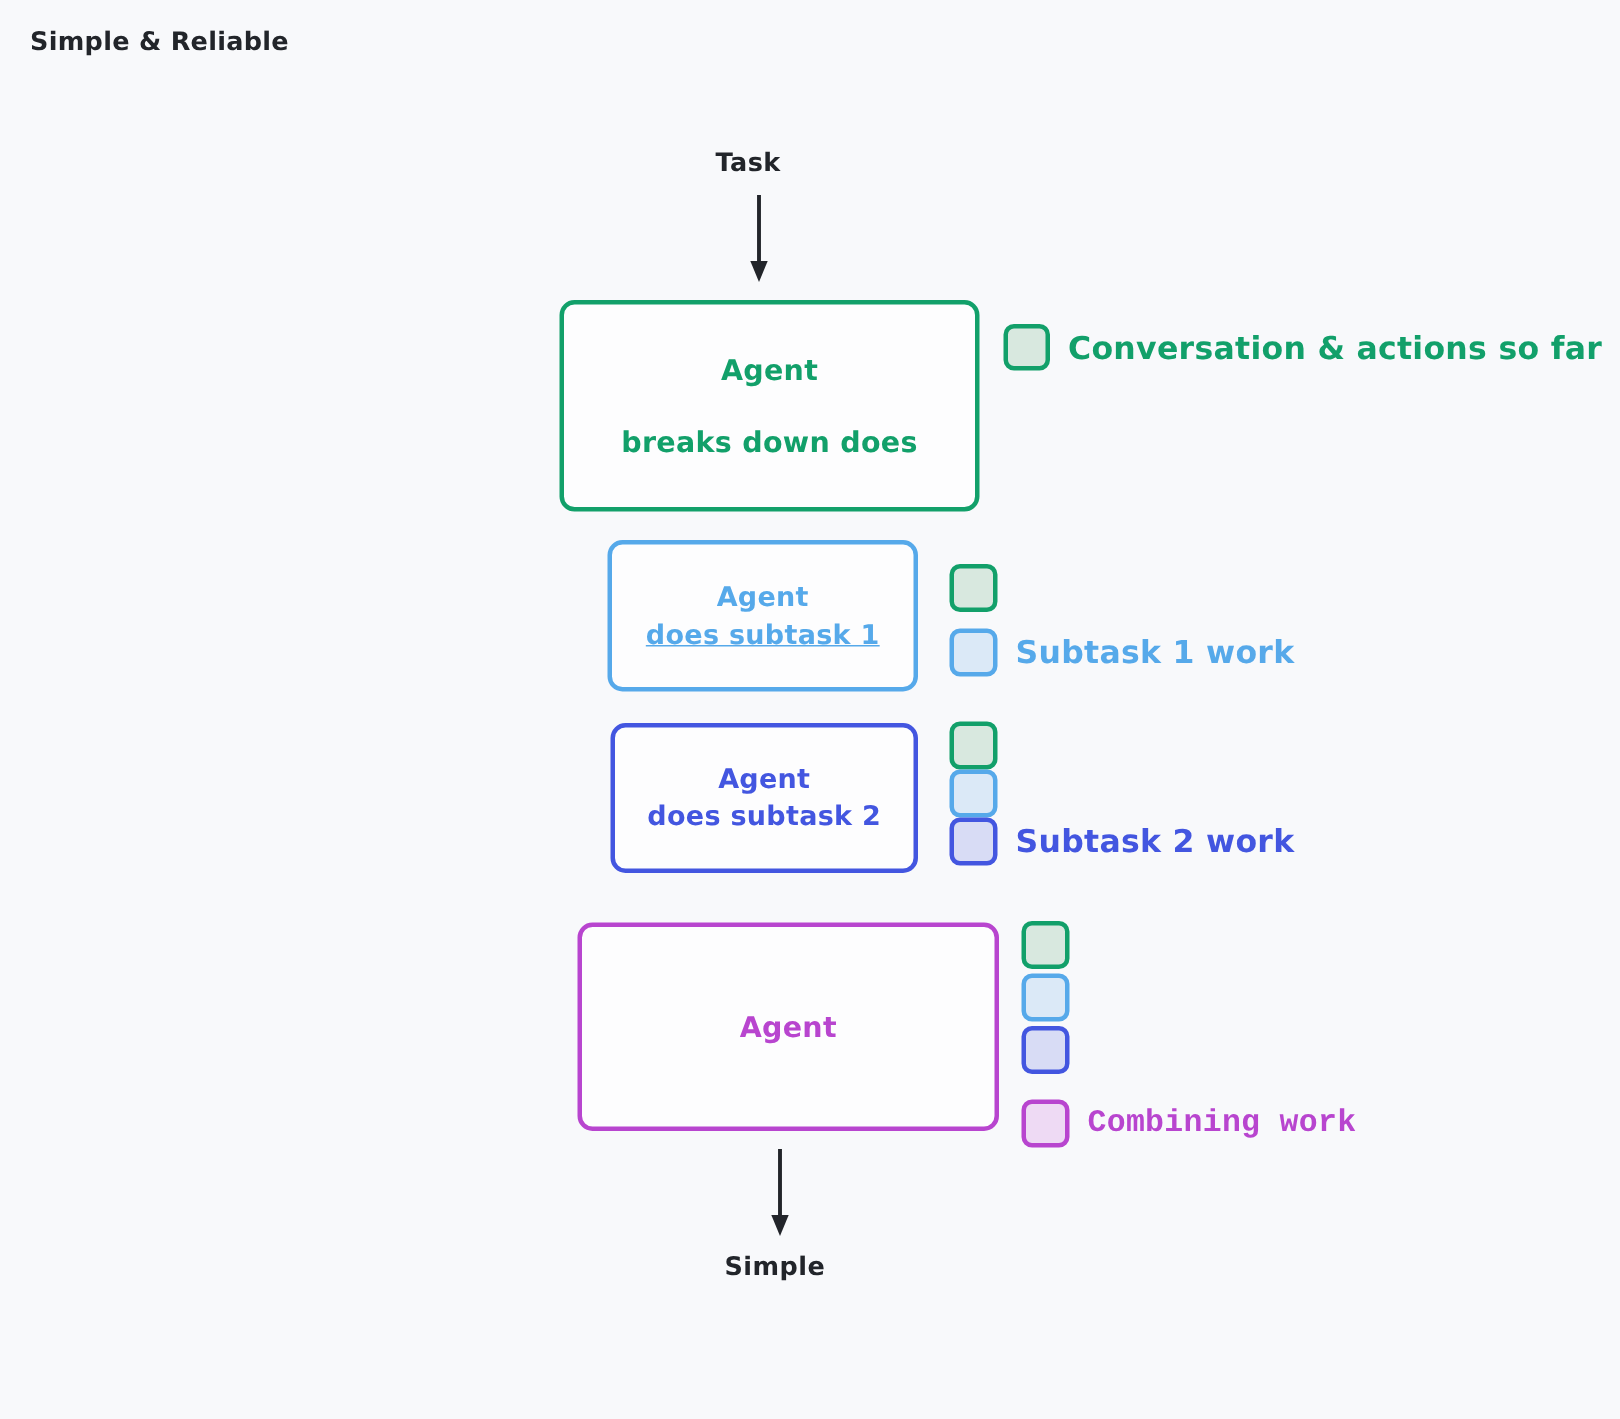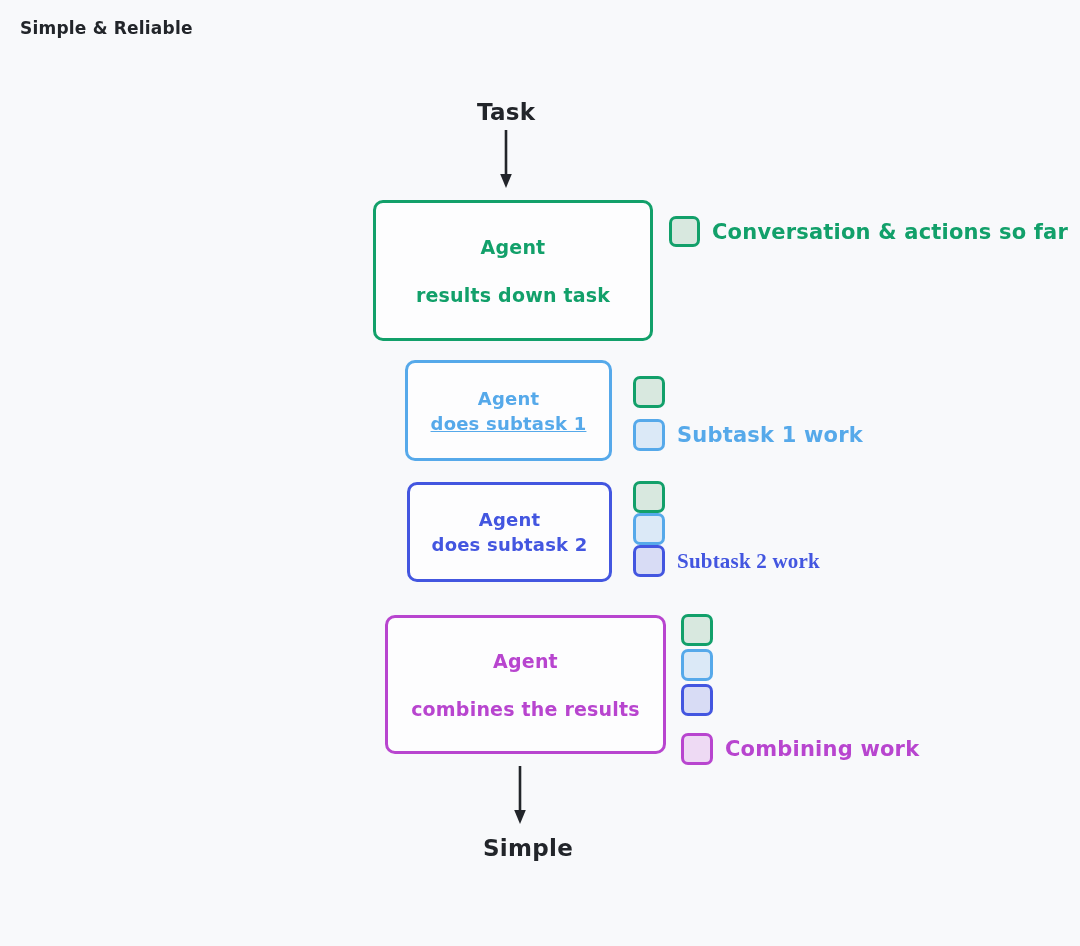--- a/index.html
+++ b/index.html
@@ -96,21 +96,21 @@
     border-width: 3px;
     border-color: #b845cf;
     color: #b845cf;
     font-size: 19px;
   }
   #node-combine .line + .line { margin-top: 26px; }
 
   
   .endpoint-label {
     position: absolute;
-    font-size: 23px;
+    font-size: 17px;
     font-weight: bold;
     color: #22252a;
     letter-spacing: 0.3px;
     white-space: nowrap;
   }
   #label-task  { left: 477px; top: 99px; }
   #label-result{ left: 483px; top: 835px; }
 
   
   .arrow { position: absolute; }
@@ -149,27 +149,27 @@
 
   
   #swatches-subtask1 { left: 633px; top: 376px; }
   #swatches-subtask1 .swatch { width: 32px; height: 32px; }
   #swatches-subtask1 .swatch-row + .swatch-row { margin-top: 11px; }
   #swatches-subtask1 .swatch-label { color: #56a9ea; }
 
   
   #swatches-subtask2 { left: 633px; top: 481px; }
   #swatches-subtask2 .swatch { width: 32px; height: 32px; }
-  #swatches-subtask2 .swatch-row + .swatch-row { margin-top: 0; font-family: Liberation Serif, serif; }
+  #swatches-subtask2 .swatch-row + .swatch-row { margin-top: 0; }
   #swatches-subtask2 .swatch-label { color: #4356e0; }
 
   
   #swatches-combine { left: 681px; top: 614px; }
   #swatches-combine .swatch { width: 32px; height: 32px; }
-  #swatches-combine .swatch-row + .swatch-row { margin-top: 3px; }
+  #swatches-combine .swatch-row + .swatch-row { margin-top: 3px; font-family: Liberation Mono, monospace; }
   #swatches-combine .swatch-row:last-child { margin-top: 17px; }
   #swatches-combine .swatch-label { color: #b845cf; }
 </style>
 </head>
 <body>
 
 <div class="canvas">
 
   <div class="title">Simple &amp; Reliable</div>
 
@@ -177,21 +177,21 @@
 
   <div class="arrow" id="arrow-task">
     <svg width="28" height="62" viewBox="0 0 28 62">
       <line x1="14" y1="0" x2="14" y2="48" stroke="#22252a" stroke-width="2.6" stroke-linecap="round"></line>
       <polygon points="14,58 8.2,44 19.8,44" fill="#22252a"></polygon>
     </svg>
   </div>
 
   <div class="node" id="node-decompose">
     <span class="line">Agent</span>
-    <span class="line">results down task</span>
+    <span class="line">breaks down does</span>
   </div>
 
   <div class="swatch-group" id="swatches-decompose">
     <div class="swatch-row">
       <div class="swatch" style="border-color:#12a06a;background:#d8e8df;"></div>
       <div class="swatch-label">Conversation &amp; actions so far</div>
     </div>
   </div>
 
   <div class="node" id="node-subtask1">
@@ -222,21 +222,20 @@
       <div class="swatch" style="border-color:#56a9ea;background:#dbe9f7;"></div>
     </div>
     <div class="swatch-row">
       <div class="swatch" style="border-color:#4356e0;background:#d8dcf5;"></div>
       <div class="swatch-label">Subtask 2 work</div>
     </div>
   </div>
 
   <div class="node" id="node-combine">
     <span class="line">Agent</span>
-    <span class="line">combines the results</span>
   </div>
 
   <div class="swatch-group" id="swatches-combine">
     <div class="swatch-row">
       <div class="swatch" style="border-color:#12a06a;background:#d8e8df;"></div>
     </div>
     <div class="swatch-row">
       <div class="swatch" style="border-color:#56a9ea;background:#dbe9f7;"></div>
     </div>
     <div class="swatch-row">

